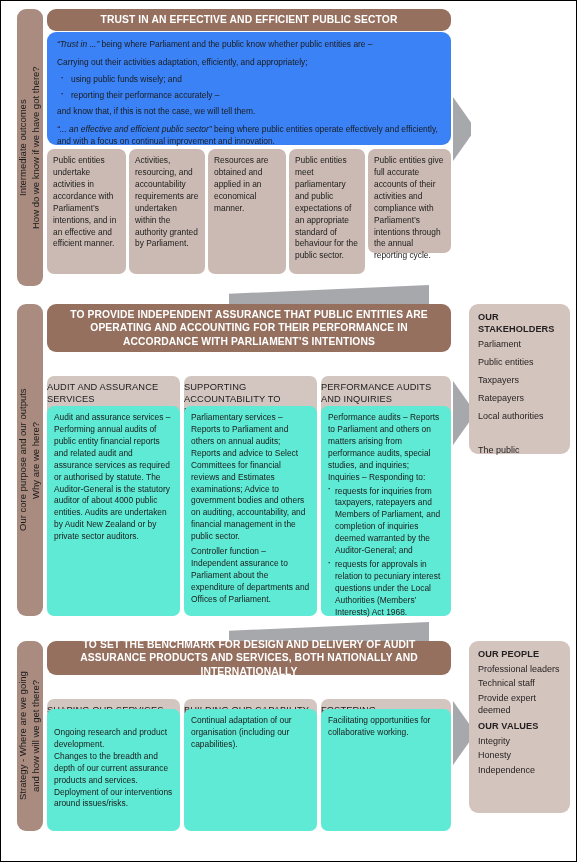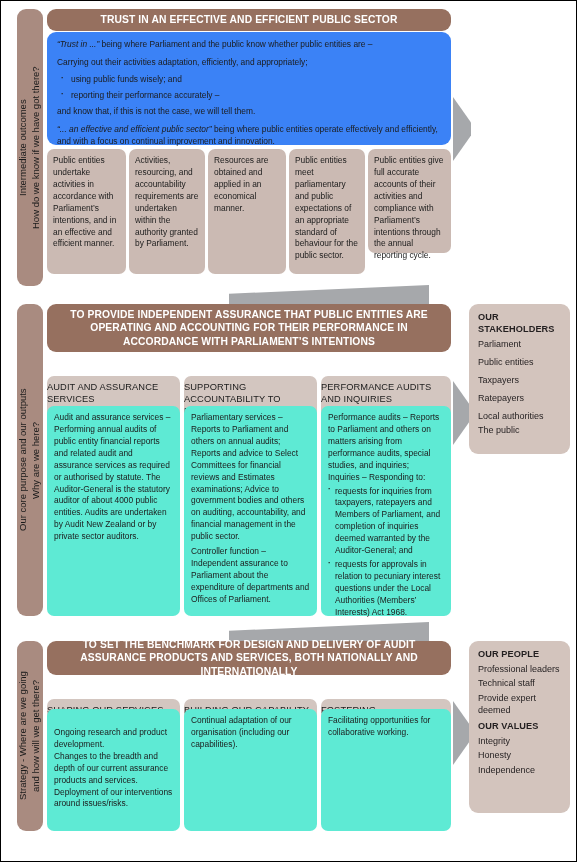--- a/index.html
+++ b/index.html
@@ -238,21 +238,21 @@
 
   <div class="arrowgrey" style="left:452px; top:380px; width:18px; height:64px;
               clip-path:polygon(0% 0%, 100% 40%, 100% 60%, 0% 100%);"></div>
 
   <div class="rightbox" style="left:468px; top:303px; width:101px; height:150px;">
     <div class="hd">OUR STAKEHOLDERS</div>
     <div class="ln" style="margin-bottom:6px;">Parliament</div>
     <div class="ln" style="margin-bottom:6px;">Public entities</div>
     <div class="ln" style="margin-bottom:6px;">Taxpayers</div>
     <div class="ln" style="margin-bottom:6px;">Ratepayers</div>
-    <div class="ln" style="margin-bottom:2px;">Local authorities</div>
+    <div class="ln" style="margin-bottom:22px;">Local authorities</div>
     <div class="ln">The public</div>
   </div>
 
   <div class="arrowgrey" style="left:228px; top:621px; width:200px; height:22px;
               clip-path:polygon(0% 100%, 0% 40%, 100% 0%, 100% 100%);"></div>
 
   <div class="sideband" style="left:16px; top:640px; width:26px; height:190px;">
     <div>
       <span class="l1">Strategy - Where are we going</span>
       <span class="l2">and how will we get there?</span>

